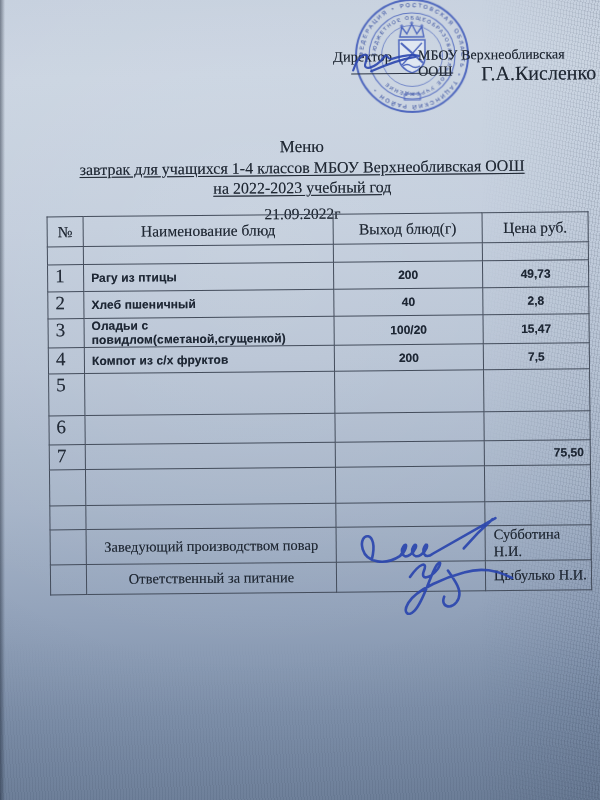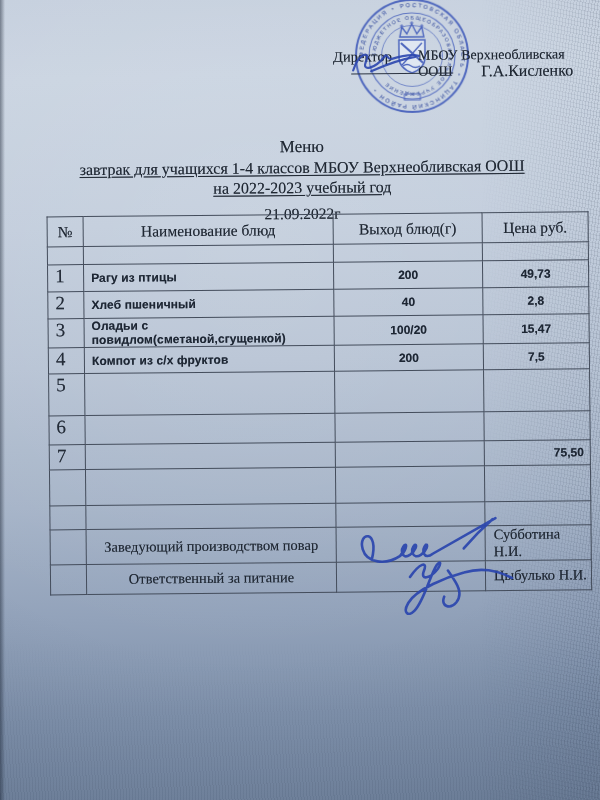--- a/index.html
+++ b/index.html
@@ -37,21 +37,21 @@
     position:absolute;inset:0;
     transform:rotate(-0.55deg);
     transform-origin:300px 160px;
     color:#1f2732;
     text-shadow:0 0 .5px rgba(34,44,60,.55);
   }
   
   .stamp-svg{position:absolute;left:352px;top:-3px;opacity:.85;filter:blur(.2px);}
   .dir-label{position:absolute;left:334px;top:49px;font-size:14.5px;}
   .dir-org{position:absolute;left:419px;top:49px;font-size:14px;}
-  .dir-name{position:absolute;left:482px;top:64px;font-size:16px;}
+  .dir-name{position:absolute;left:482px;top:64px;font-size:20px;}
   .dir-line{position:absolute;left:352px;top:74px;width:102px;border-top:1.4px solid #2c3442;}
   .dir-sig{position:absolute;left:344px;top:47px;}
   
   .title-block{position:absolute;left:28px;top:136px;width:548px;text-align:center;line-height:1.28;}
   .t1{font-size:17px;}
   .t2,.t3{font-size:16px;text-decoration:underline;text-underline-offset:2px;}
   .t4{font-size:15.5px;margin-top:5px;}
   
   .menu-table-wrap{position:absolute;left:46px;top:214px;width:541px;}
   table.menu{border-collapse:collapse;table-layout:fixed;width:541px;}

